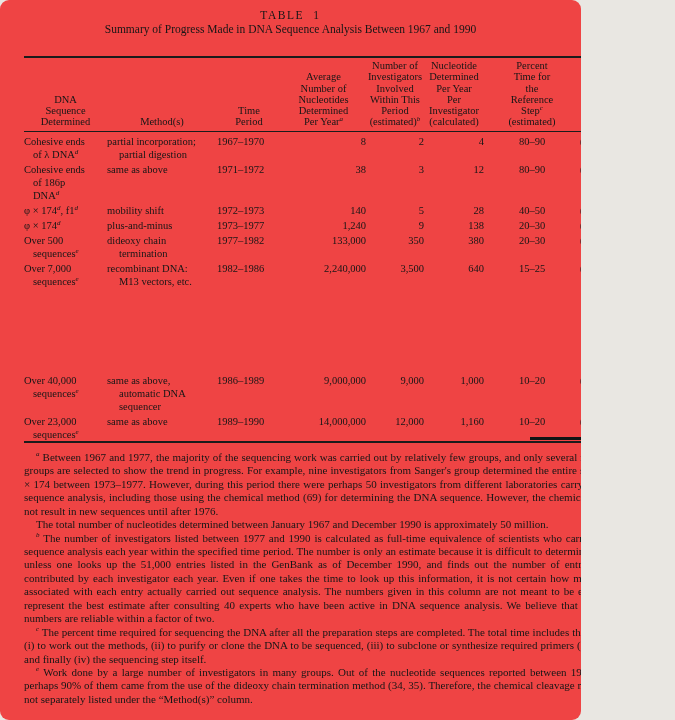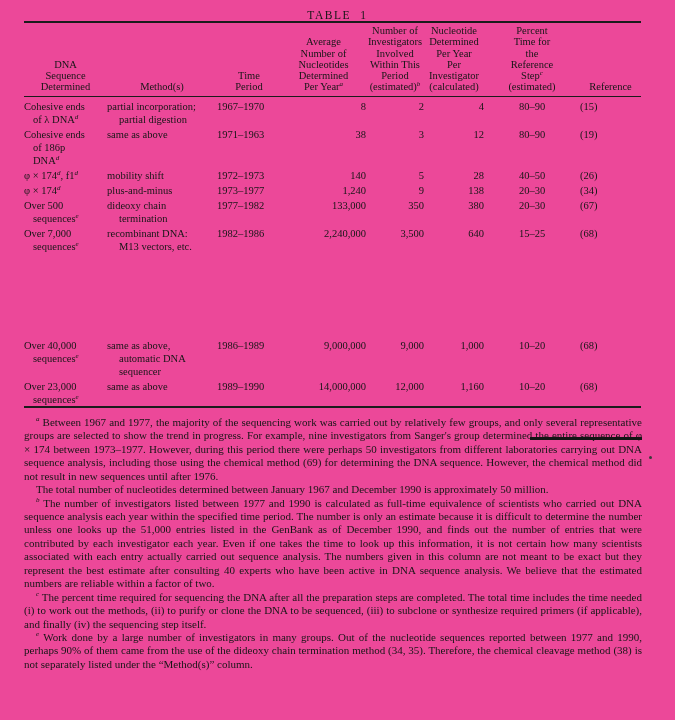--- a/index.html
+++ b/index.html
@@ -1,23 +1,24 @@
 <!DOCTYPE html>
 <html><head>
 <meta charset="utf-8">
 <style>
   html,body{margin:0;padding:0;}
   body{background:#e9e7e2;}
   .page{
     position:relative;
-    width:675px;height:720px;
-    background:#ec4899;
+    width:581px;height:720px;
+    background:#ef4444;
     overflow:hidden;
     font-family:"Liberation Serif","DejaVu Serif",serif;
     color:#161616;
+    border-radius:9px;
   }
   .title{
     margin-top:9px;
     text-align:center;
     font-size:11.5px;
     letter-spacing:1.5px;
     word-spacing:5px;
   }
   .subtitle{
     margin-top:2px;
@@ -96,20 +97,21 @@
     left:530px;top:437px;
     width:112px;height:3px;
     background:#141414;
   }
 </style>
 </head>
 <body>
 
 <div class="page">
   <div class="title">TABLE 1</div>
+  <div class="subtitle">Summary of Progress Made in DNA Sequence Analysis Between 1967 and 1990</div>
 
   <table class="main">
     <thead>
         <tr>
           <th class="col-dna">
             <div>DNA</div>
             <div>Sequence</div>
             <div>Determined</div>
           </th>
           <th class="col-methods">
@@ -187,21 +189,21 @@
         <tr>
           <td class="col-dna">
             <div>Cohesive ends</div>
             <div class="cont">of 186p</div>
             <div class="cont">DNA<sup>d</sup></div>
           </td>
           <td class="col-methods">
             <div>same as above</div>
           </td>
           <td class="col-period">
-            <div>1971–1963</div>
+            <div>1971–1972</div>
           </td>
           <td class="col-avg">
             <div>38</div>
           </td>
           <td class="col-inv">
             <div>3</div>
           </td>
           <td class="col-nuc">
             <div>12</div>
           </td>

